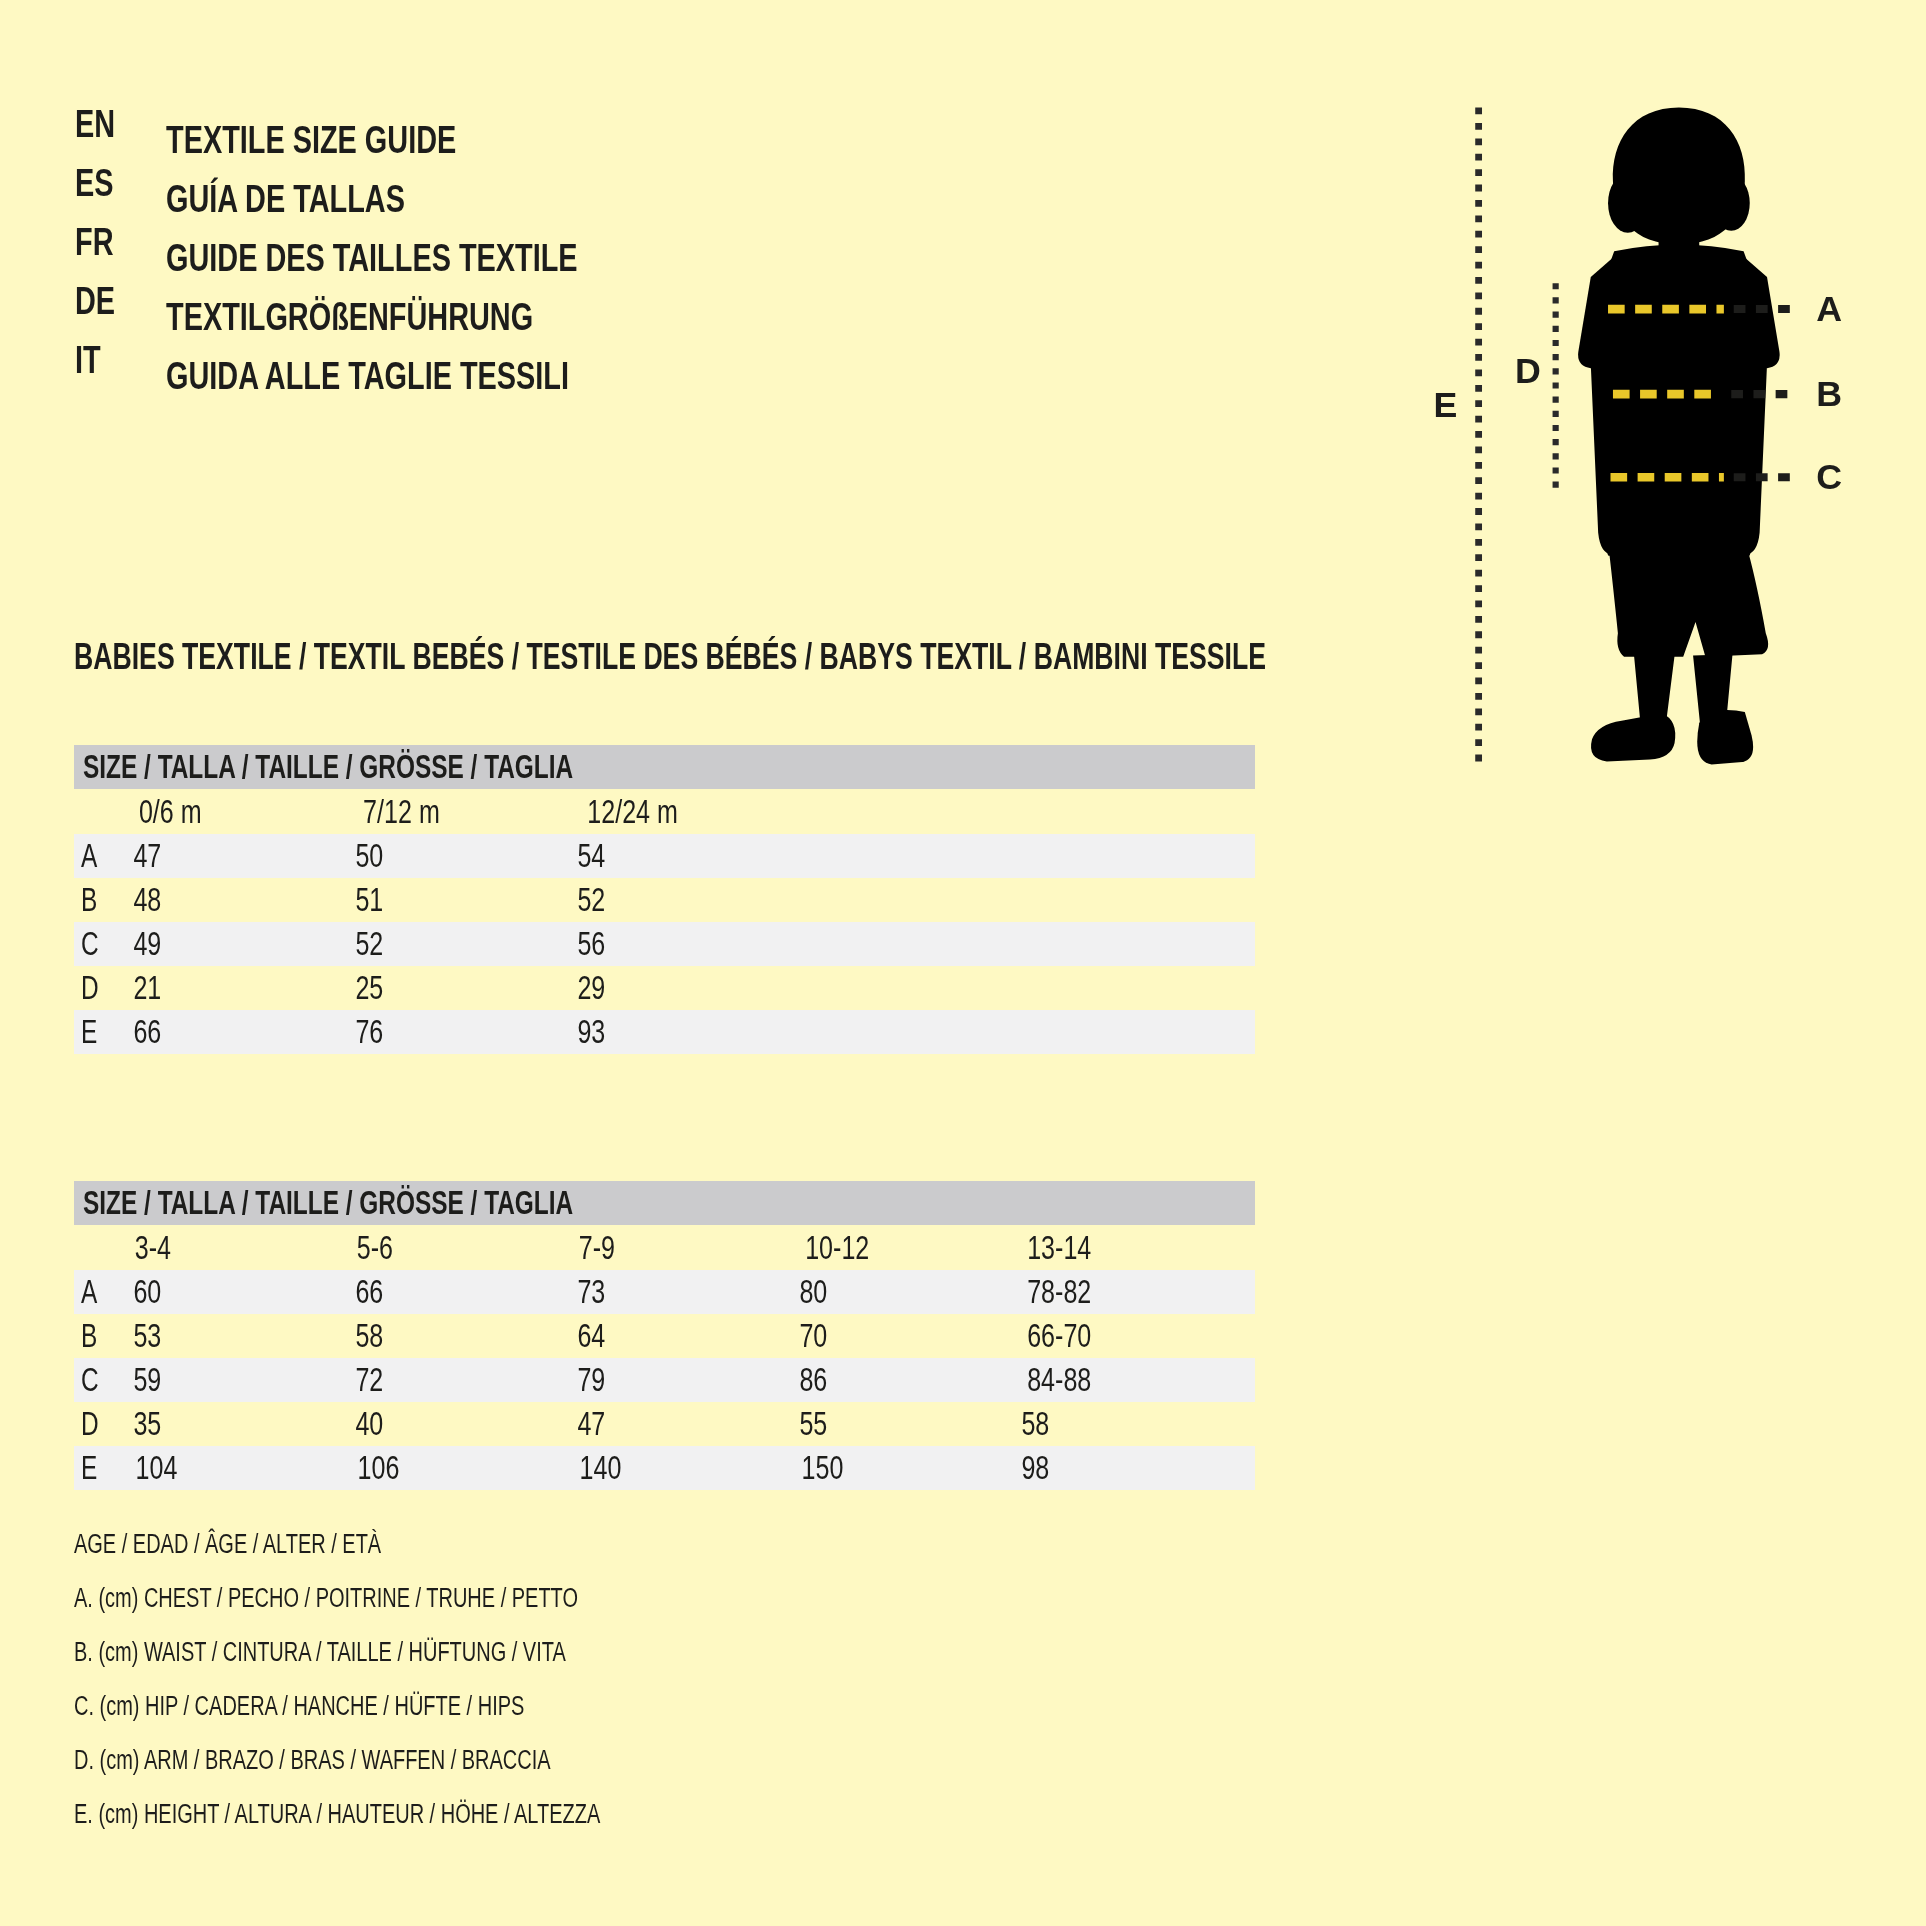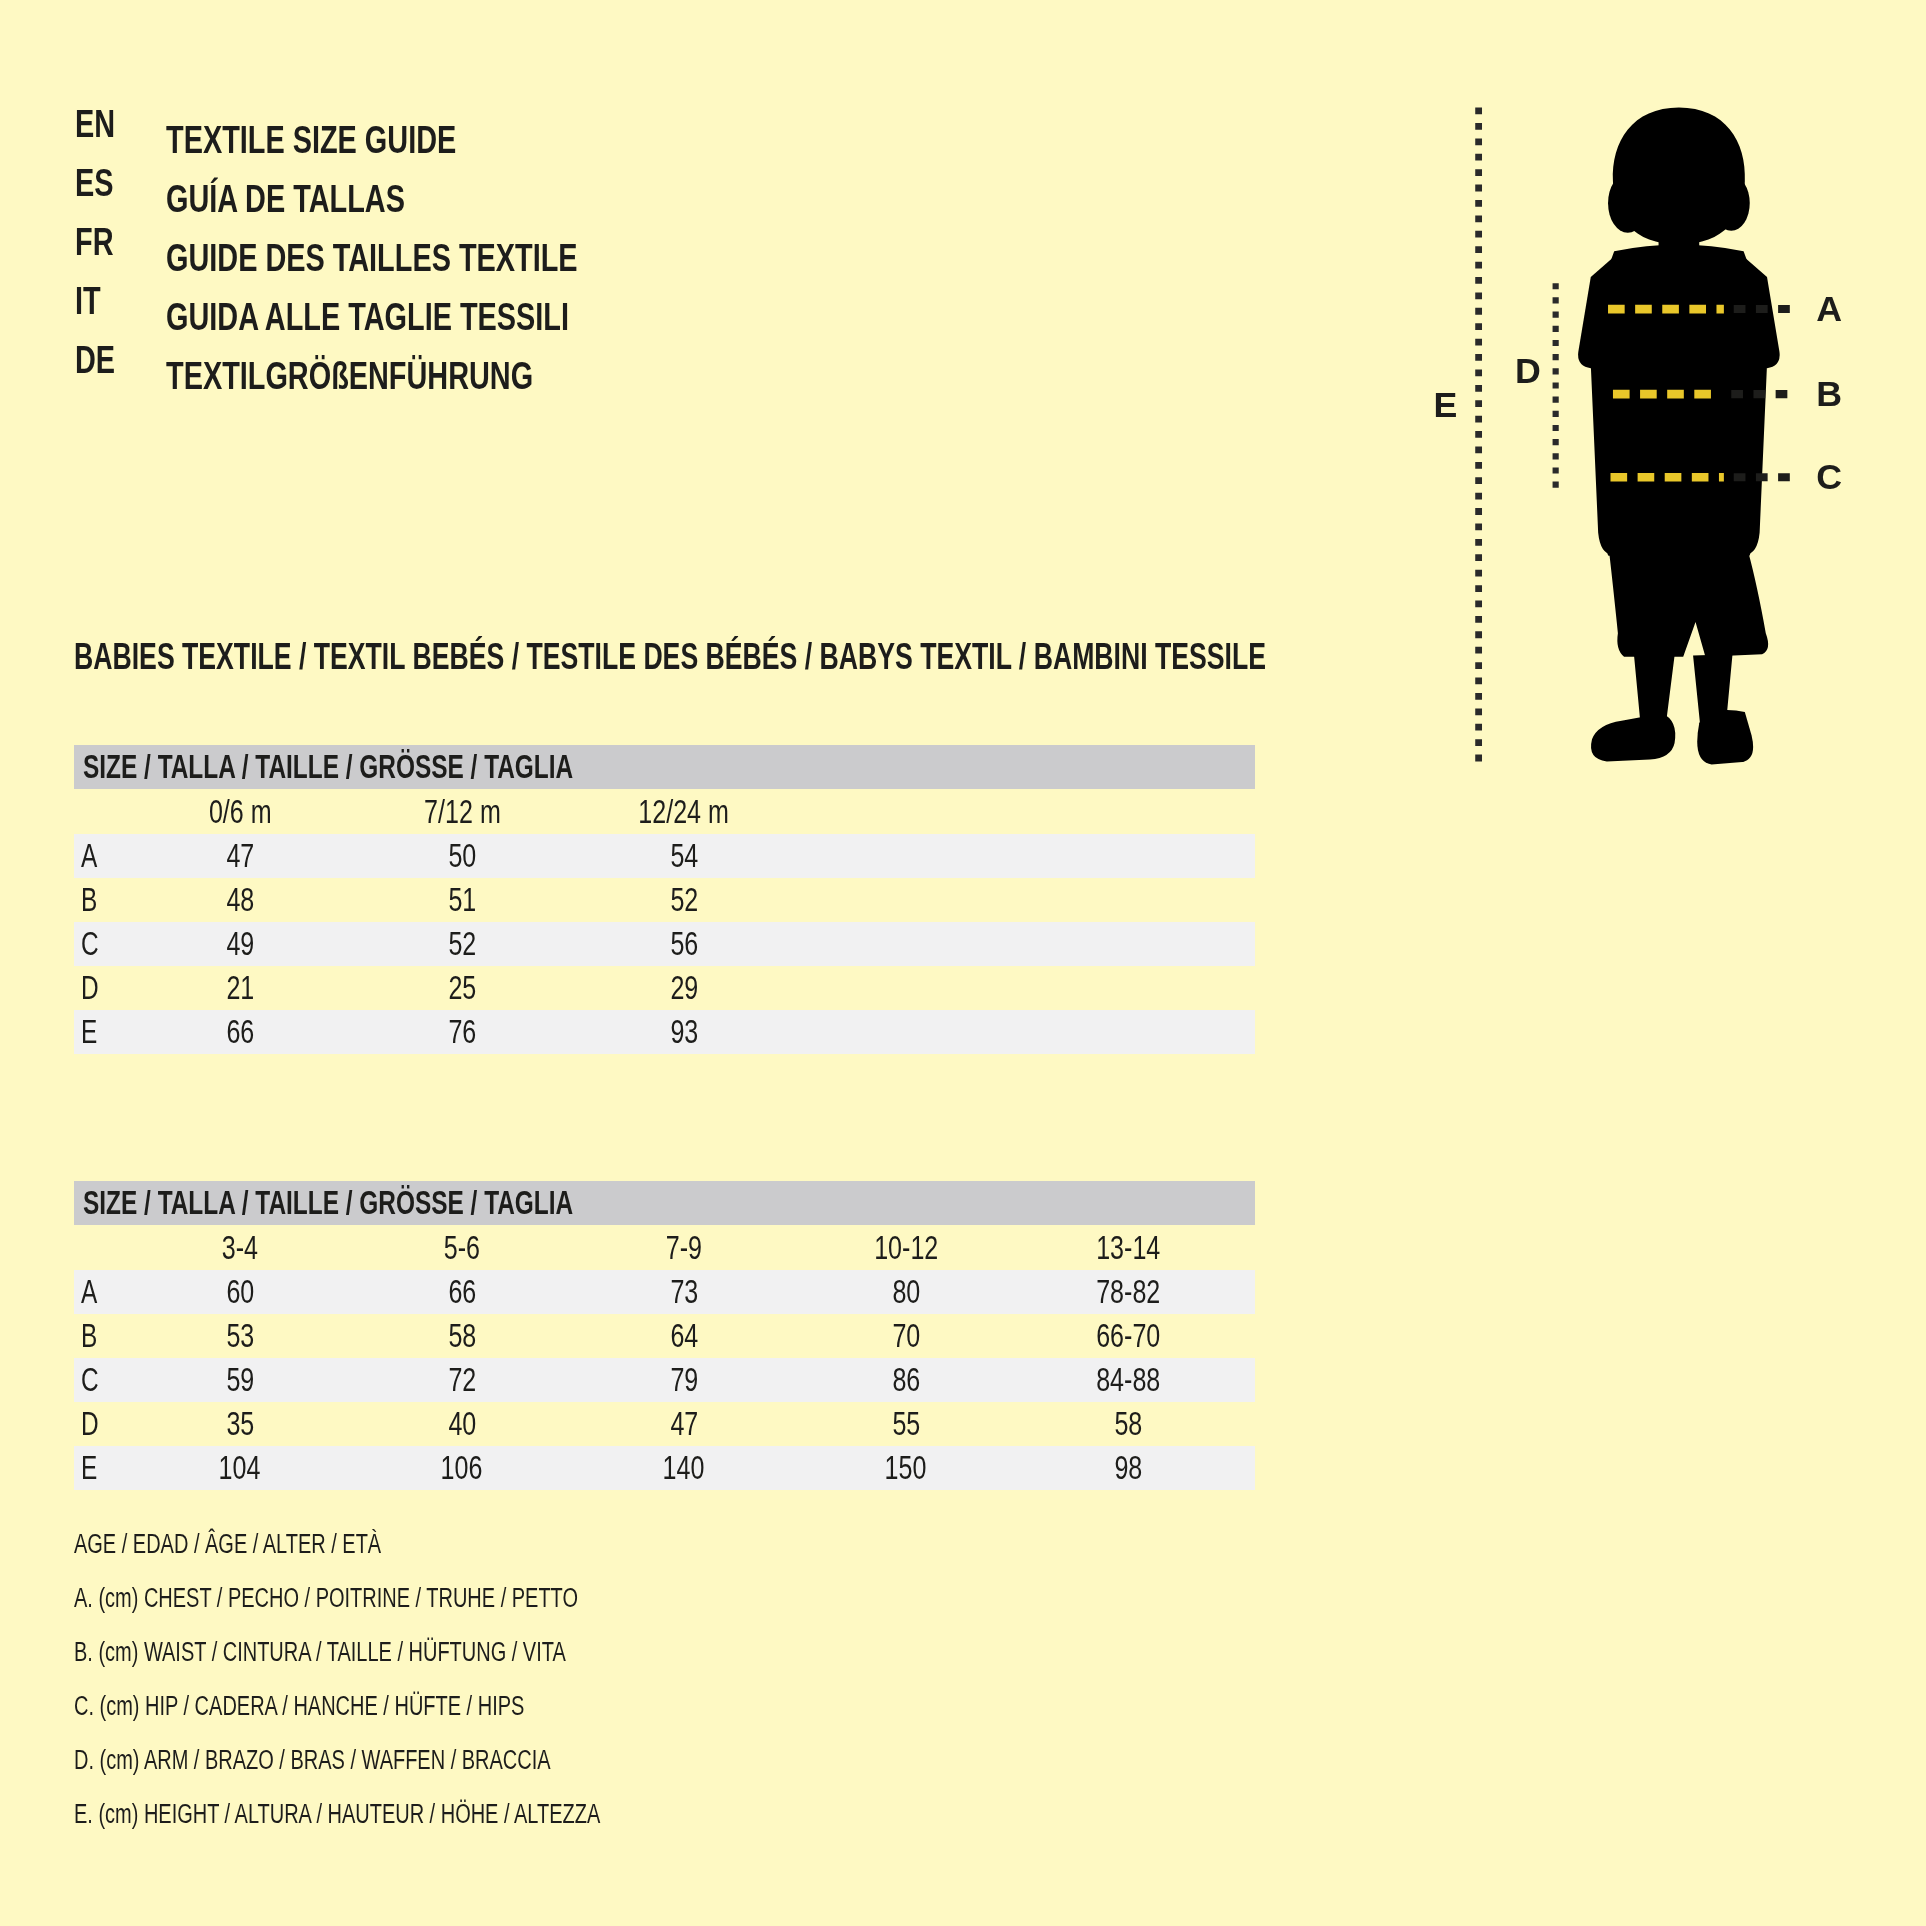--- a/index.html
+++ b/index.html
@@ -33,21 +33,21 @@
   .size-table{position:absolute;left:74px;width:1181px;margin-top:36px;}
   .table-babies{top:709px;}
   .table-children{top:1145px;}
   .thead-bar{height:44px;background:#cbcbcd;display:flex;align-items:center;
              padding-left:8.6px;font-size:33px;font-weight:700;box-sizing:border-box;}
   .grid-b{display:grid;grid-template-columns:55px 222px 222px 222px 1fr;}
   .grid-c{display:grid;grid-template-columns:55px 222px 222px 222px 222px 222px 1fr;}
   .thead-cols{height:45px;font-size:33px;font-weight:400;}
   .trow{height:44px;font-size:33px;font-weight:400;}
   .trow.odd{background:#f1f1f2;}
-  .cell{display:flex;align-items:center;justify-content:center;}
+  .cell{display:flex;align-items:center;justify-content:flex-start;}
   .cell.label{justify-content:flex-start;padding-left:7.4px;}
 
   
   .legend{position:absolute;left:74px;top:1517px;}
   .legend-row{display:flex;align-items:center;height:54px;font-size:27px;font-weight:400;}
 </style>
 </head>
 <body>
 
 <div class="page">
@@ -59,26 +59,26 @@
     </div>
     <div class="lang-row">
       <span class="lang-code"><span class="cond">ES</span></span>
       <span class="lang-title"><span class="cond">GUÍA DE TALLAS</span></span>
     </div>
     <div class="lang-row">
       <span class="lang-code"><span class="cond">FR</span></span>
       <span class="lang-title"><span class="cond">GUIDE DES TAILLES TEXTILE</span></span>
     </div>
     <div class="lang-row">
+      <span class="lang-code"><span class="cond">DE</span></span>
+      <span class="lang-title"><span class="cond">TEXTILGRÖßENFÜHRUNG</span></span>
+    </div>
+    <div class="lang-row">
       <span class="lang-code"><span class="cond">IT</span></span>
       <span class="lang-title"><span class="cond">GUIDA ALLE TAGLIE TESSILI</span></span>
-    </div>
-    <div class="lang-row">
-      <span class="lang-code"><span class="cond">DE</span></span>
-      <span class="lang-title"><span class="cond">TEXTILGRÖßENFÜHRUNG</span></span>
     </div>
   </div>
 
   <svg class="figure" viewBox="0 0 826 1150" xmlns="http://www.w3.org/2000/svg">
 
     <line class="dotv" x1="100" y1="25" x2="100" y2="1095"></line>
 
     <line class="dotv2" x1="225" y1="310" x2="225" y2="650"></line>
 
     <g fill="#000000">

